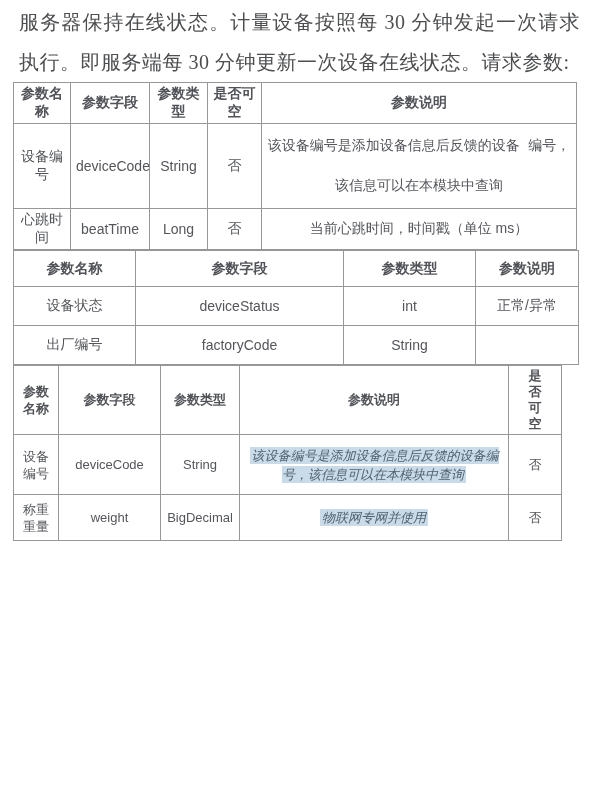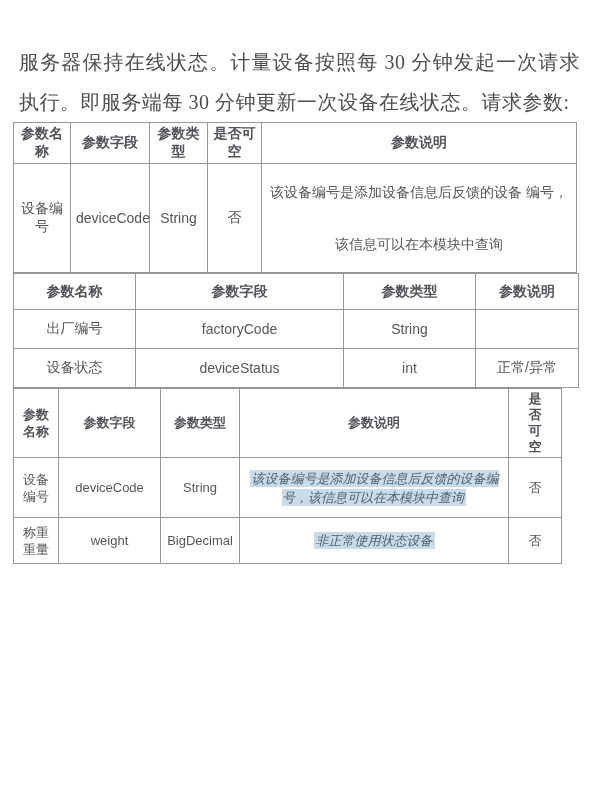--- a/index.html
+++ b/index.html
@@ -7,21 +7,20 @@
     position:relative;
     width:602px;height:612px;
     overflow:hidden;
     font-family:"Liberation Serif","DejaVu Serif",serif;
     background:
       radial-gradient(ellipse 520px 320px at -6% -6%, rgba(145,140,135,0.32), rgba(145,140,135,0) 62%),
       linear-gradient(90deg, rgba(185,180,175,0.16) 0%, rgba(0,0,0,0) 14%, rgba(0,0,0,0) 78%, rgba(221,178,170,0.30) 100%),
       linear-gradient(180deg, #ebe9e5 0%, #f1efeb 30%, #efede9 72%, #ecemee 88%, #edeff1 100%),
       #efedea;
     color:var(--text,#4d4e50);
-    margin-top:40px;
   }
   .para{
     margin:0 22px 0 19px;
     font-size:20px;
     letter-spacing:0.5px;
     text-align:justify;
     color:var(--text,#4d4e50);
   }
   .para.p1{line-height:40px;padding-top:2px;}
   .para.p2{line-height:36px;margin-top:14px;text-indent:2em;}
@@ -41,21 +40,21 @@
     vertical-align:middle;
     padding:2px 5px;
     font-weight:normal;
     overflow:hidden;
   }
   th{font-weight:bold;color:#515358;}
   .t1{width:563px;margin-top:0;}
   .t1 .hrow{height:27px;}
   .t1 .r1{height:81px;}
   .t1 .r2{height:34px;}
-  .t1 .desc-tall{line-height:52px;}
+  .t1 .desc-tall{line-height:40px;font-family:Liberation Mono, monospace;}
   .t2{width:565px;}
   .t2 .hrow{height:36px;}
   .t2 tr{height:39px;}
   .t3{width:548px;}
   .t3 .hrow{height:60px;}
   .t3 .r1{height:60px;}
   .t3 .r2{height:46px;}
   .t3 td,.t3 th{font-size:13px;}
   .wrap2{word-break:break-all;line-height:17px;display:inline-block;width:30px;}
   .vert{word-break:break-all;line-height:16px;display:inline-block;width:15px;}
@@ -92,49 +91,56 @@
       <th>是否可空</th>
       <th>参数说明</th>
     </tr>
     <tr class="r1">
       <td>设备编号</td>
       <td>deviceCode</td>
       <td>String</td>
       <td>否</td>
       <td class="desc-tall">该设备编号是添加设备信息后反馈的设备 编号，该信息可以在本模块中查询</td>
     </tr>
+    <tr class="r2">
+      <td>心跳时间</td>
+      <td>beatTime</td>
+      <td>Long</td>
+      <td>否</td>
+      <td>当前心跳时间，时间戳（单位 ms）</td>
+    </tr>
   </tbody>
     </table>
 
 
   <table class="t2">
     <colgroup>
       <col style="width:122px">
         <col style="width:208px">
         <col style="width:132px">
         <col style="width:103px">
     </colgroup>
     <tbody>
         <tr class="hrow">
       <th>参数名称</th>
       <th>参数字段</th>
       <th>参数类型</th>
       <th>参数说明</th>
     </tr>
     <tr>
+      <td>设备状态</td>
+      <td>deviceStatus</td>
+      <td>int</td>
+      <td>正常/异常</td>
+    </tr>
+    <tr>
       <td>出厂编号</td>
       <td>factoryCode</td>
       <td>String</td>
       <td></td>
-    </tr>
-    <tr>
-      <td>设备状态</td>
-      <td>deviceStatus</td>
-      <td>int</td>
-      <td>正常/异常</td>
     </tr>
   </tbody>
     </table>
 
 
   <table class="t3">
     <colgroup>
       <col style="width:45px">
         <col style="width:102px">
         <col style="width:79px">
@@ -153,19 +159,19 @@
       <td><span class="wrap2">设备编号</span></td>
       <td>deviceCode</td>
       <td>String</td>
       <td class="desc13"><span class="hl">该设备编号是添加设备信息后反馈的设备编号，该信息可以在本模块中查询</span></td>
       <td>否</td>
     </tr>
     <tr class="r2">
       <td><span class="wrap2">称重重量</span></td>
       <td>weight</td>
       <td>BigDecimal</td>
-      <td class="desc13"><span class="hl">非正常使用状态设备</span></td>
+      <td class="desc13"><span class="hl">物联网专网并使用</span></td>
       <td>否</td>
     </tr>
   </tbody>
     </table>
 
 </div>
 
 </body></html>

